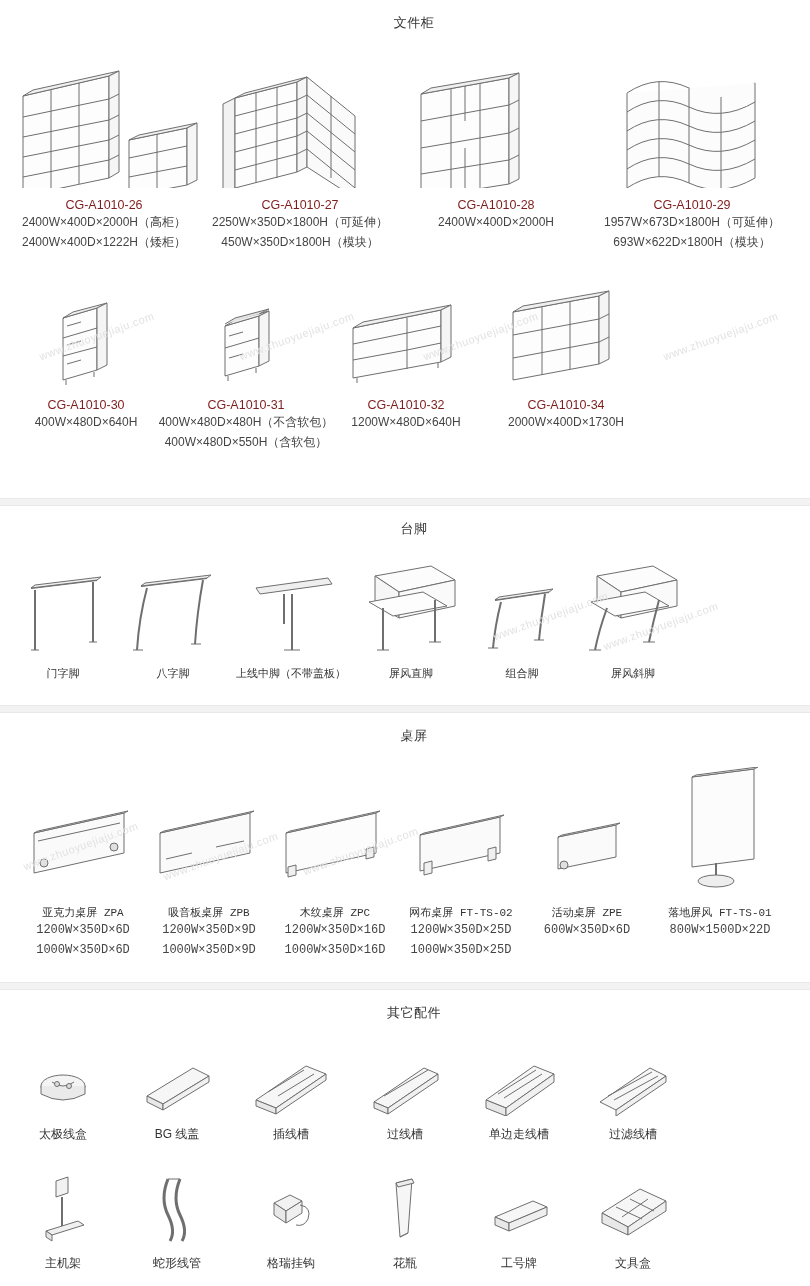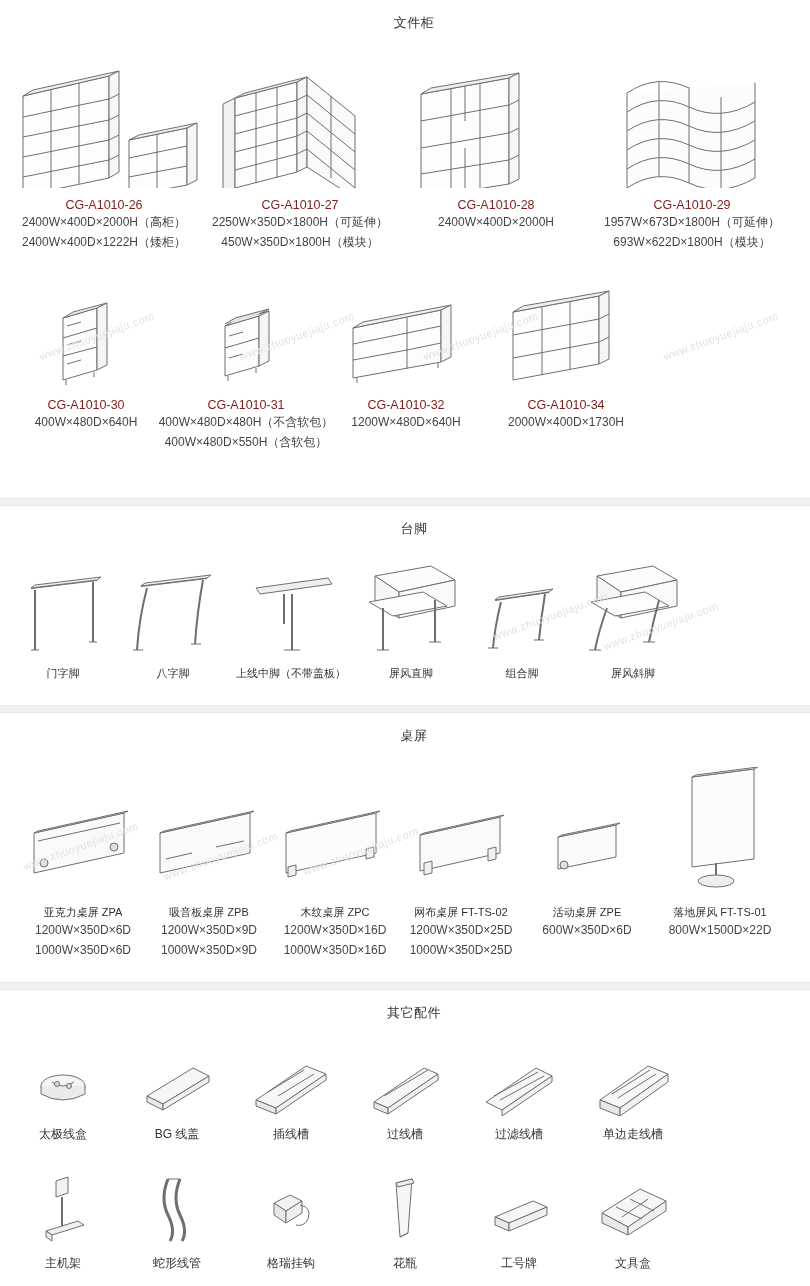--- a/index.html
+++ b/index.html
@@ -88,21 +88,21 @@
   .cab-cell { width: 196px; }
   .cab-cell .thumb { height: 150px; }
   .cab-row2 .thumb { height: 110px; }
   .cab-cell2 { width: 160px; }
 
   
   .legs-row { display: flex; padding: 0 8px; align-items: flex-end; }
   .leg-cell .thumb { height: 100px; }
 
   
-  .scr-row { display: flex; padding: 0 20px; align-items: flex-start; }
+  .scr-row { display: flex; padding: 0 20px; align-items: flex-start; font-family: Liberation Mono, monospace; }
   .scr-cell { width: 133px; }
   .scr-cell .thumb { height: 130px; }
 
   
   .acc-row { display: flex; padding: 0 6px; align-items: flex-end; }
   .acc-cell { width: 114px; }
   .acc-cell .thumb { height: 72px; }
   .acc-cell .name { margin-top: 10px; font-size: 12px; }
   .gray { stroke: #6f6f6f; fill: none; stroke-width: 1; }
 </style>
@@ -592,43 +592,43 @@
           </svg>
         </div>
         <div class="name">过线槽</div>
       </div>
 
 
       <div class="cell acc-cell">
         <div class="thumb">
           <svg width="86" height="60" viewBox="0 0 86 60">
             <g class="gray">
-              <path d="M10 46 L60 12 L76 20 L26 54 Z" fill="#f6f6f6"></path>
-              <path d="M26 54 L76 20 L76 26 L26 60 Z" fill="#f0f0f0"></path>
-              <path d="M18 40 L62 16"></path>
-                <path d="M24 44 L68 20"></path>
-            </g>
-          </svg>
-        </div>
-        <div class="name">过滤线槽</div>
-      </div>
-
-      <div class="cell acc-cell">
-        <div class="thumb">
-          <svg width="86" height="60" viewBox="0 0 86 60">
-            <g class="gray">
               <path d="M10 44 L58 10 L78 18 L30 52 Z" fill="#f6f6f6"></path>
               <path d="M10 44 L10 52 L30 60 L30 52 Z" fill="#e8e8e8"></path>
               <path d="M30 52 L78 18 L78 26 L30 60 Z" fill="#f0f0f0"></path>
               <path d="M22 38 L60 14"></path>
                 <path d="M28 42 L66 18"></path>
             </g>
           </svg>
         </div>
         <div class="name">单边走线槽</div>
+      </div>
+
+      <div class="cell acc-cell">
+        <div class="thumb">
+          <svg width="86" height="60" viewBox="0 0 86 60">
+            <g class="gray">
+              <path d="M10 46 L60 12 L76 20 L26 54 Z" fill="#f6f6f6"></path>
+              <path d="M26 54 L76 20 L76 26 L26 60 Z" fill="#f0f0f0"></path>
+              <path d="M18 40 L62 16"></path>
+                <path d="M24 44 L68 20"></path>
+            </g>
+          </svg>
+        </div>
+        <div class="name">过滤线槽</div>
       </div>
     </div>
 
     <div class="acc-row" style="margin-top:30px;">
 
       <div class="cell acc-cell">
         <div class="thumb">
           <svg width="70" height="72" viewBox="0 0 70 72">
             <g class="gray">
               <path d="M28 8 L40 4 L40 20 L28 24 Z" fill="#f2f2f2"></path>

